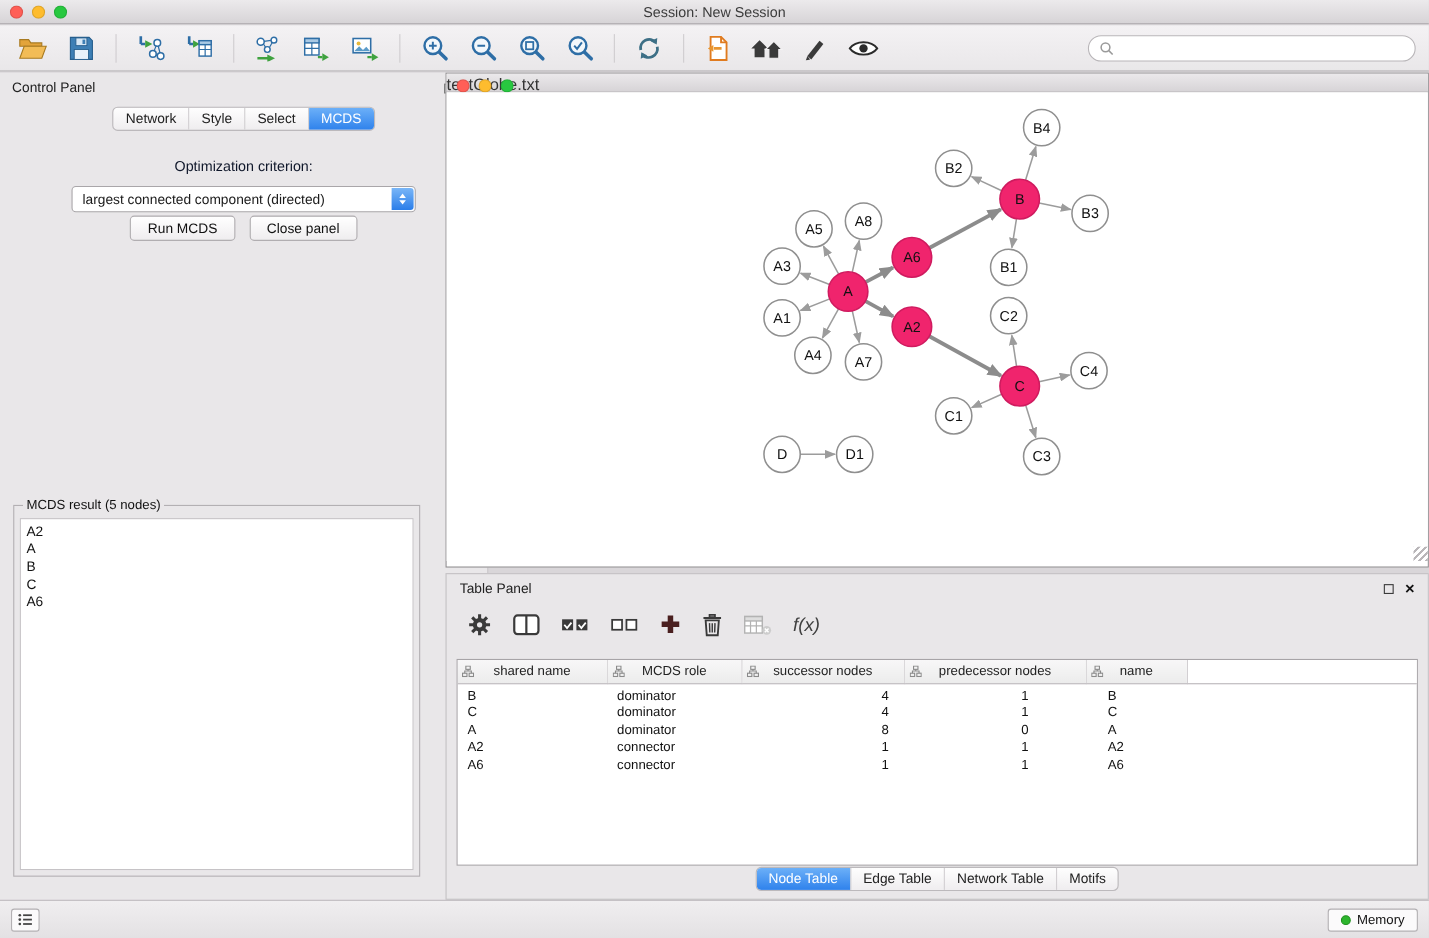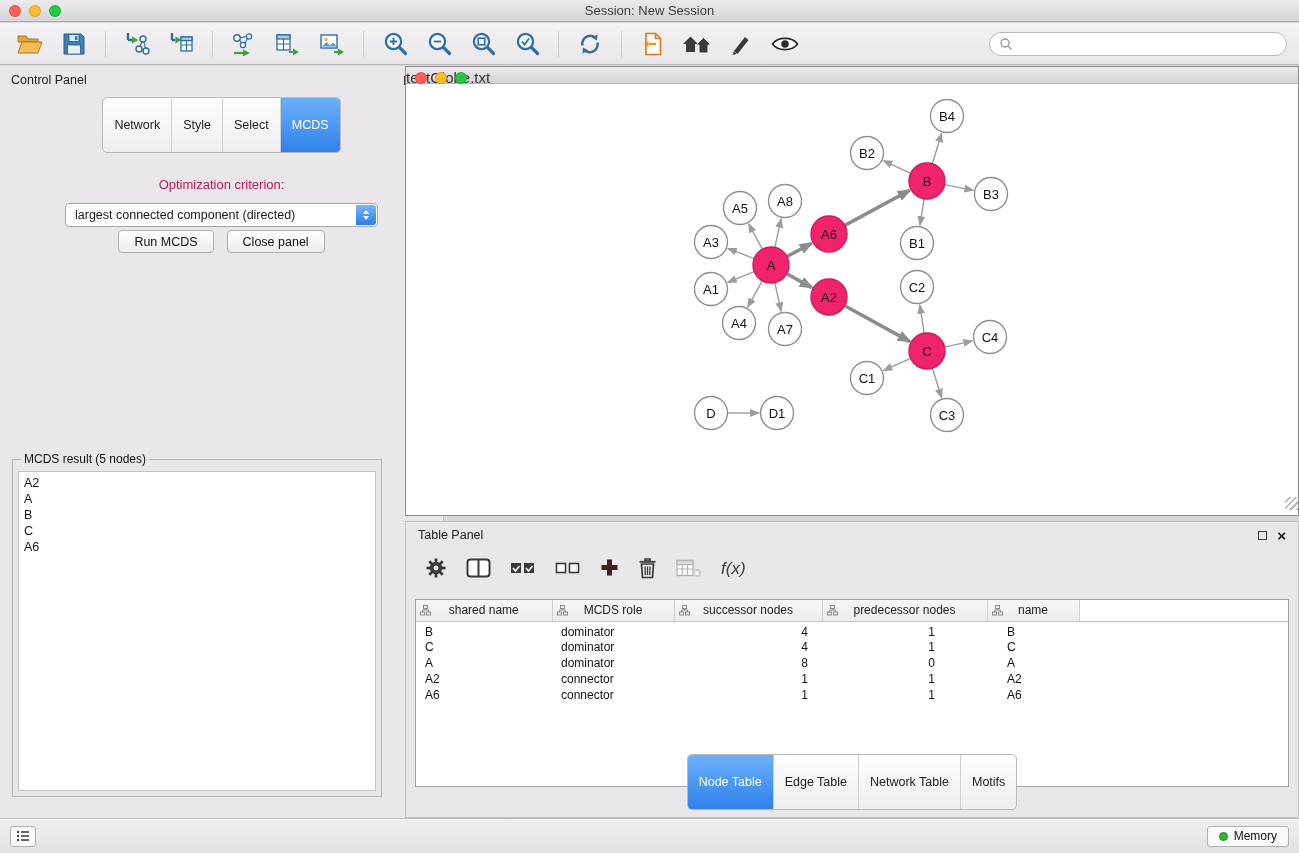--- a/index.html
+++ b/index.html
@@ -24,25 +24,25 @@
     background:#fff;display:flex;align-items:center;padding:0 9px;gap:6px}
   .search input{border:none;outline:none;flex:1;font-size:12px;background:transparent;font-family:"Liberation Sans",sans-serif}
 
   
   .cpanel{position:absolute;left:0;top:66px;width:444px;height:752px;background:#e9e7e9;border-right:1px solid #c4c1c4}
   .cpanel-head{height:28px;display:flex;align-items:center;padding:0 11px;font-size:12.5px;color:#222}
   .panel-icons{margin-left:auto;display:flex;gap:10px;align-items:center}
   .float-ic{width:9px;height:9px;border:1.5px solid #3a3a3a;display:inline-block}
   .close-ic{font-weight:bold;font-size:15px;color:#111;line-height:1}
   .seg{display:flex;border:1px solid #bcb9bc;border-radius:5px;overflow:hidden;background:linear-gradient(#fefefe,#efedef)}
-  .seg .sg{padding:20px 11px;font-size:12.5px;border-right:1px solid #d2cfd2;color:#222;white-space:nowrap}
+  .seg .sg{padding:3px 11px;font-size:12.5px;border-right:1px solid #d2cfd2;color:#222;white-space:nowrap}
   .seg .sg:last-child{border-right:none}
   .seg .sg.active{background:linear-gradient(#6cb0f8,#2f82ec);color:#fff}
   .cp-tabs-row{display:flex;justify-content:center;margin-top:3px}
-  .opt-label{text-align:center;margin-top:24px;font-size:13px;color:#be185d}
+  .opt-label{text-align:center;margin-top:24px;font-size:13px;color:#0f172a}
   .dropdown{margin:11px auto 0;width:313px;height:24px;background:#fff;border:1px solid #a9a6a9;border-radius:4px;
     display:flex;align-items:center;position:relative;padding-left:9px;font-size:12.5px}
   .dd-stepper{position:absolute;right:1px;top:1px;bottom:1px;width:20px;border-radius:0 3px 3px 0;
     background:linear-gradient(#79b6f7,#2a7de9);display:flex;flex-direction:column;align-items:center;justify-content:center;gap:2px}
   .dd-arrow{width:0;height:0;border-left:3.5px solid transparent;border-right:3.5px solid transparent}
   .dd-up{border-bottom:4.5px solid #fff}
   .dd-down{border-top:4.5px solid #fff}
   .btn-row{display:flex;justify-content:center;gap:13px;margin-top:3px}
   .btn{height:23px;padding:0 15px;border:1px solid #b1aeb1;border-radius:4px;
     background:linear-gradient(#ffffff,#efedef);font-size:12.5px;display:flex;align-items:center;color:#111}

